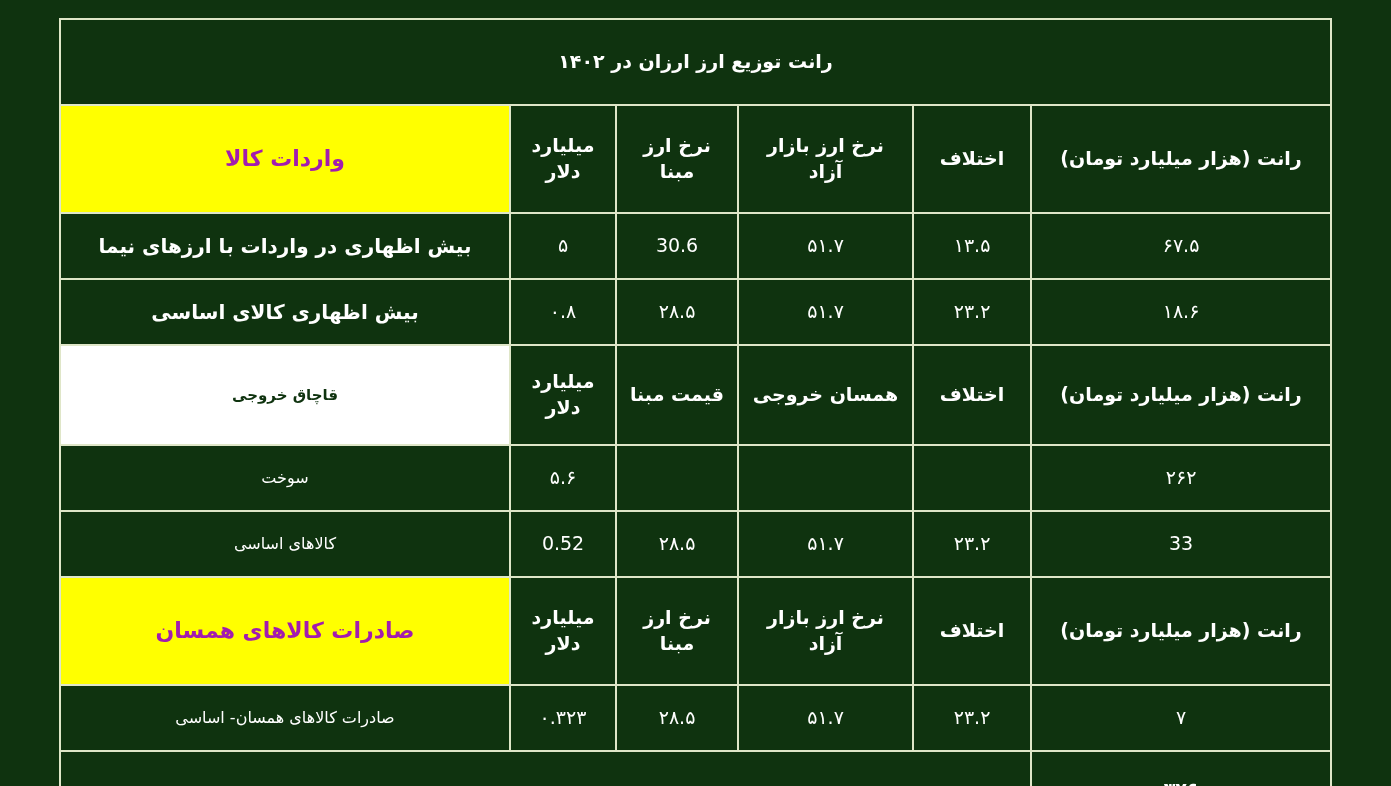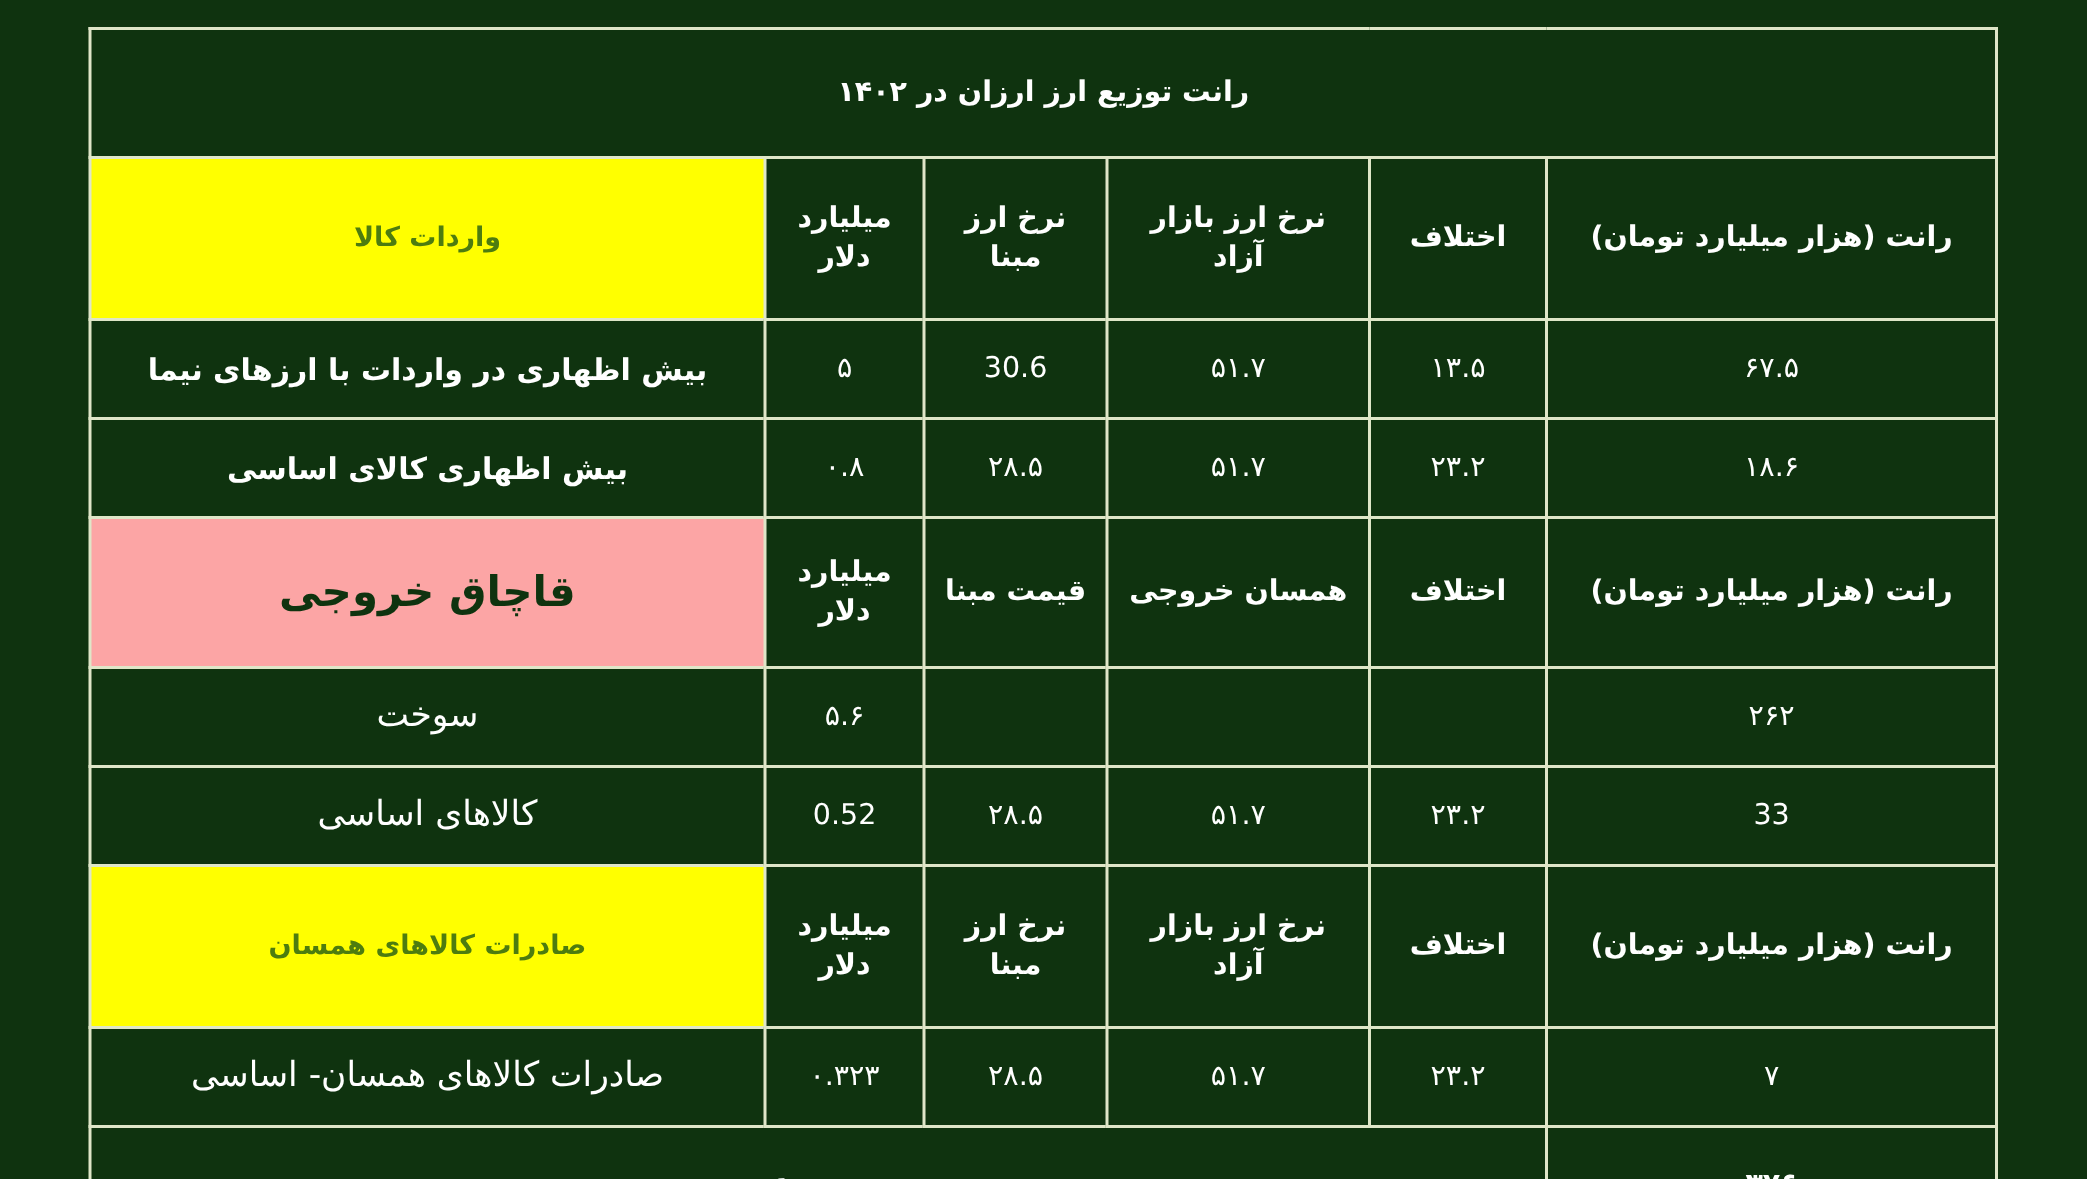--- a/index.html
+++ b/index.html
@@ -49,48 +49,48 @@
     letter-spacing: 0.5px;
     margin-left: 12px;
   }
   .hdr td {
     font-weight: bold;
     font-size: 20px;
     height: 94px;
   }
   .hdr td.highlight {
     background: #ffff00;
-    color: #4d7c0f;
-    font-size: 18px;
+    color: #a21caf;
+    font-size: 22px;
     font-weight: bold;
     margin-top: 12px;
   }
   .hdr-sub td {
     font-weight: bold;
     font-size: 19px;
     height: 86px;
   }
   .hdr-sub td.highlight {
-    background: #fca5a5;
+    background: #ffffff;
     color: #0f330f;
-    font-size: 28px;
+    font-size: 15px;
     font-weight: bold;
   }
   .data td {
     height: 52px;
     font-size: 20px;
   }
   .data td.label {
     font-weight: bold;
     font-size: 20px;
     margin-top: 20px;
   }
   .data td.label-plain {
     font-weight: normal;
-    font-size: 23px;
+    font-size: 16px;
   }
   .total td {
     height: 64px;
     font-weight: bold;
     font-size: 24px;
   }
   .col-rent   { width: 300px; }
   .col-diff   { width: 118px; }
   .col-free   { width: 175px; }
   .col-base   { width: 122px; }

